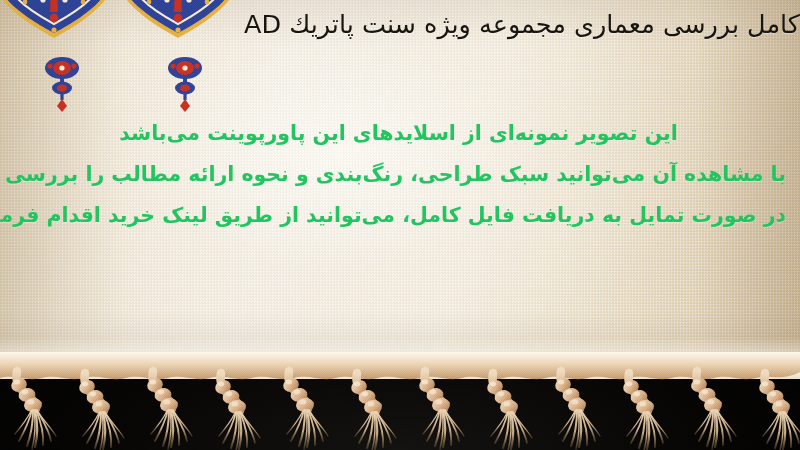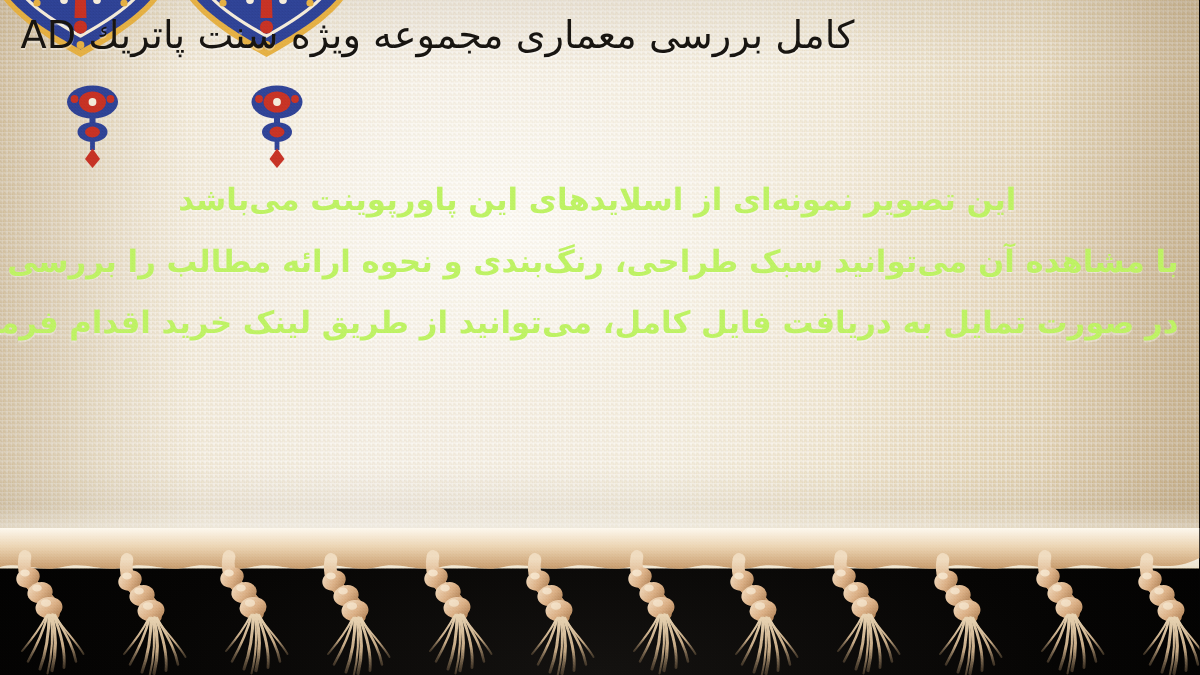--- a/index.html
+++ b/index.html
@@ -96,39 +96,39 @@
   }
 
   
   .text-layer {
     position: absolute;
     inset: 0;
     pointer-events: none;
   }
   .title {
     position: absolute;
-    right: 16px;
+    right: 0;
     top: 6px;
     width: 770px;
-    text-align: left;
+    text-align: right;
     color: #181511;
     font-size: 25.5px;
     line-height: 37px;
     font-weight: 400;
     letter-spacing: 0px;
     text-shadow: 0 1px 0 rgba(255,255,255,0.35);
   }
   .title .ltr { unicode-bidi: embed; }
   .body-block {
     position: absolute;
     right: 14px;
     top: 113px;
     width: 775px;
     text-align: center;
-    color: #bef264;
+    color: #22c55e;
     font-size: 20.5px;
     line-height: 41px;
     font-weight: 700;
     text-shadow: 0 1px 0 rgba(255,255,255,0.30);
   }
   .body-line { display: block; white-space: nowrap; }
 
   
   .fringe {
     position: absolute;

